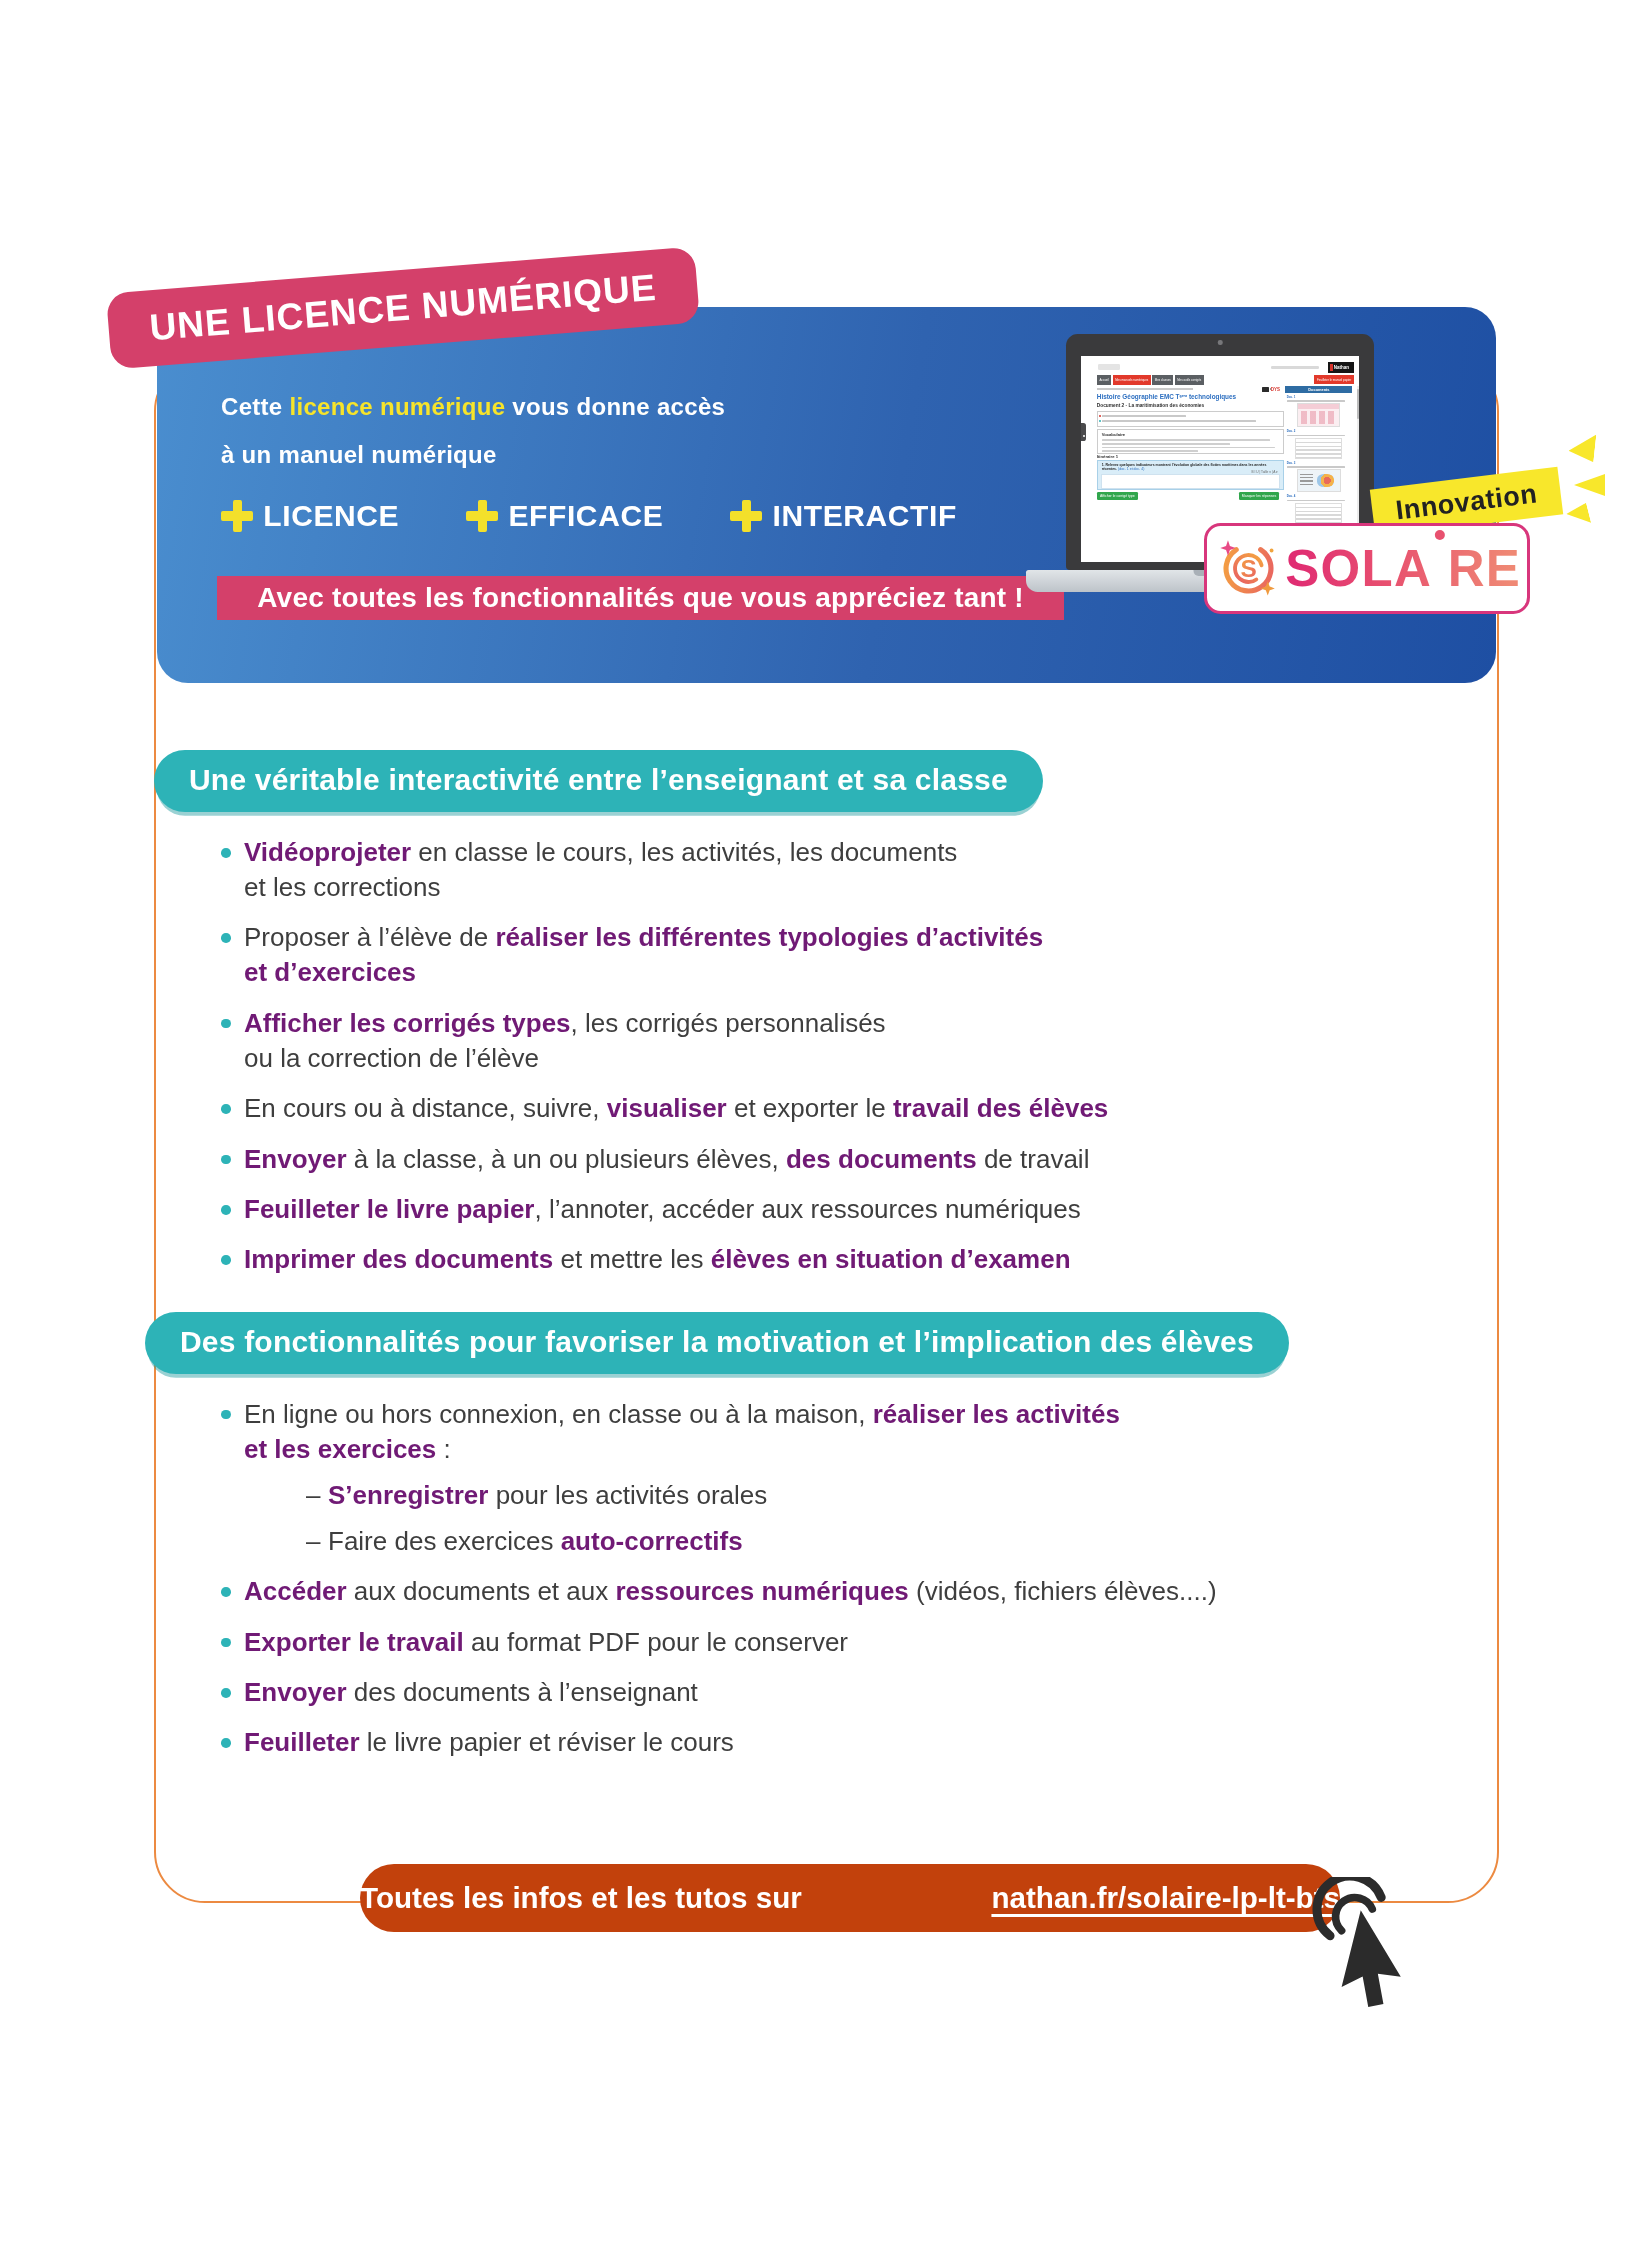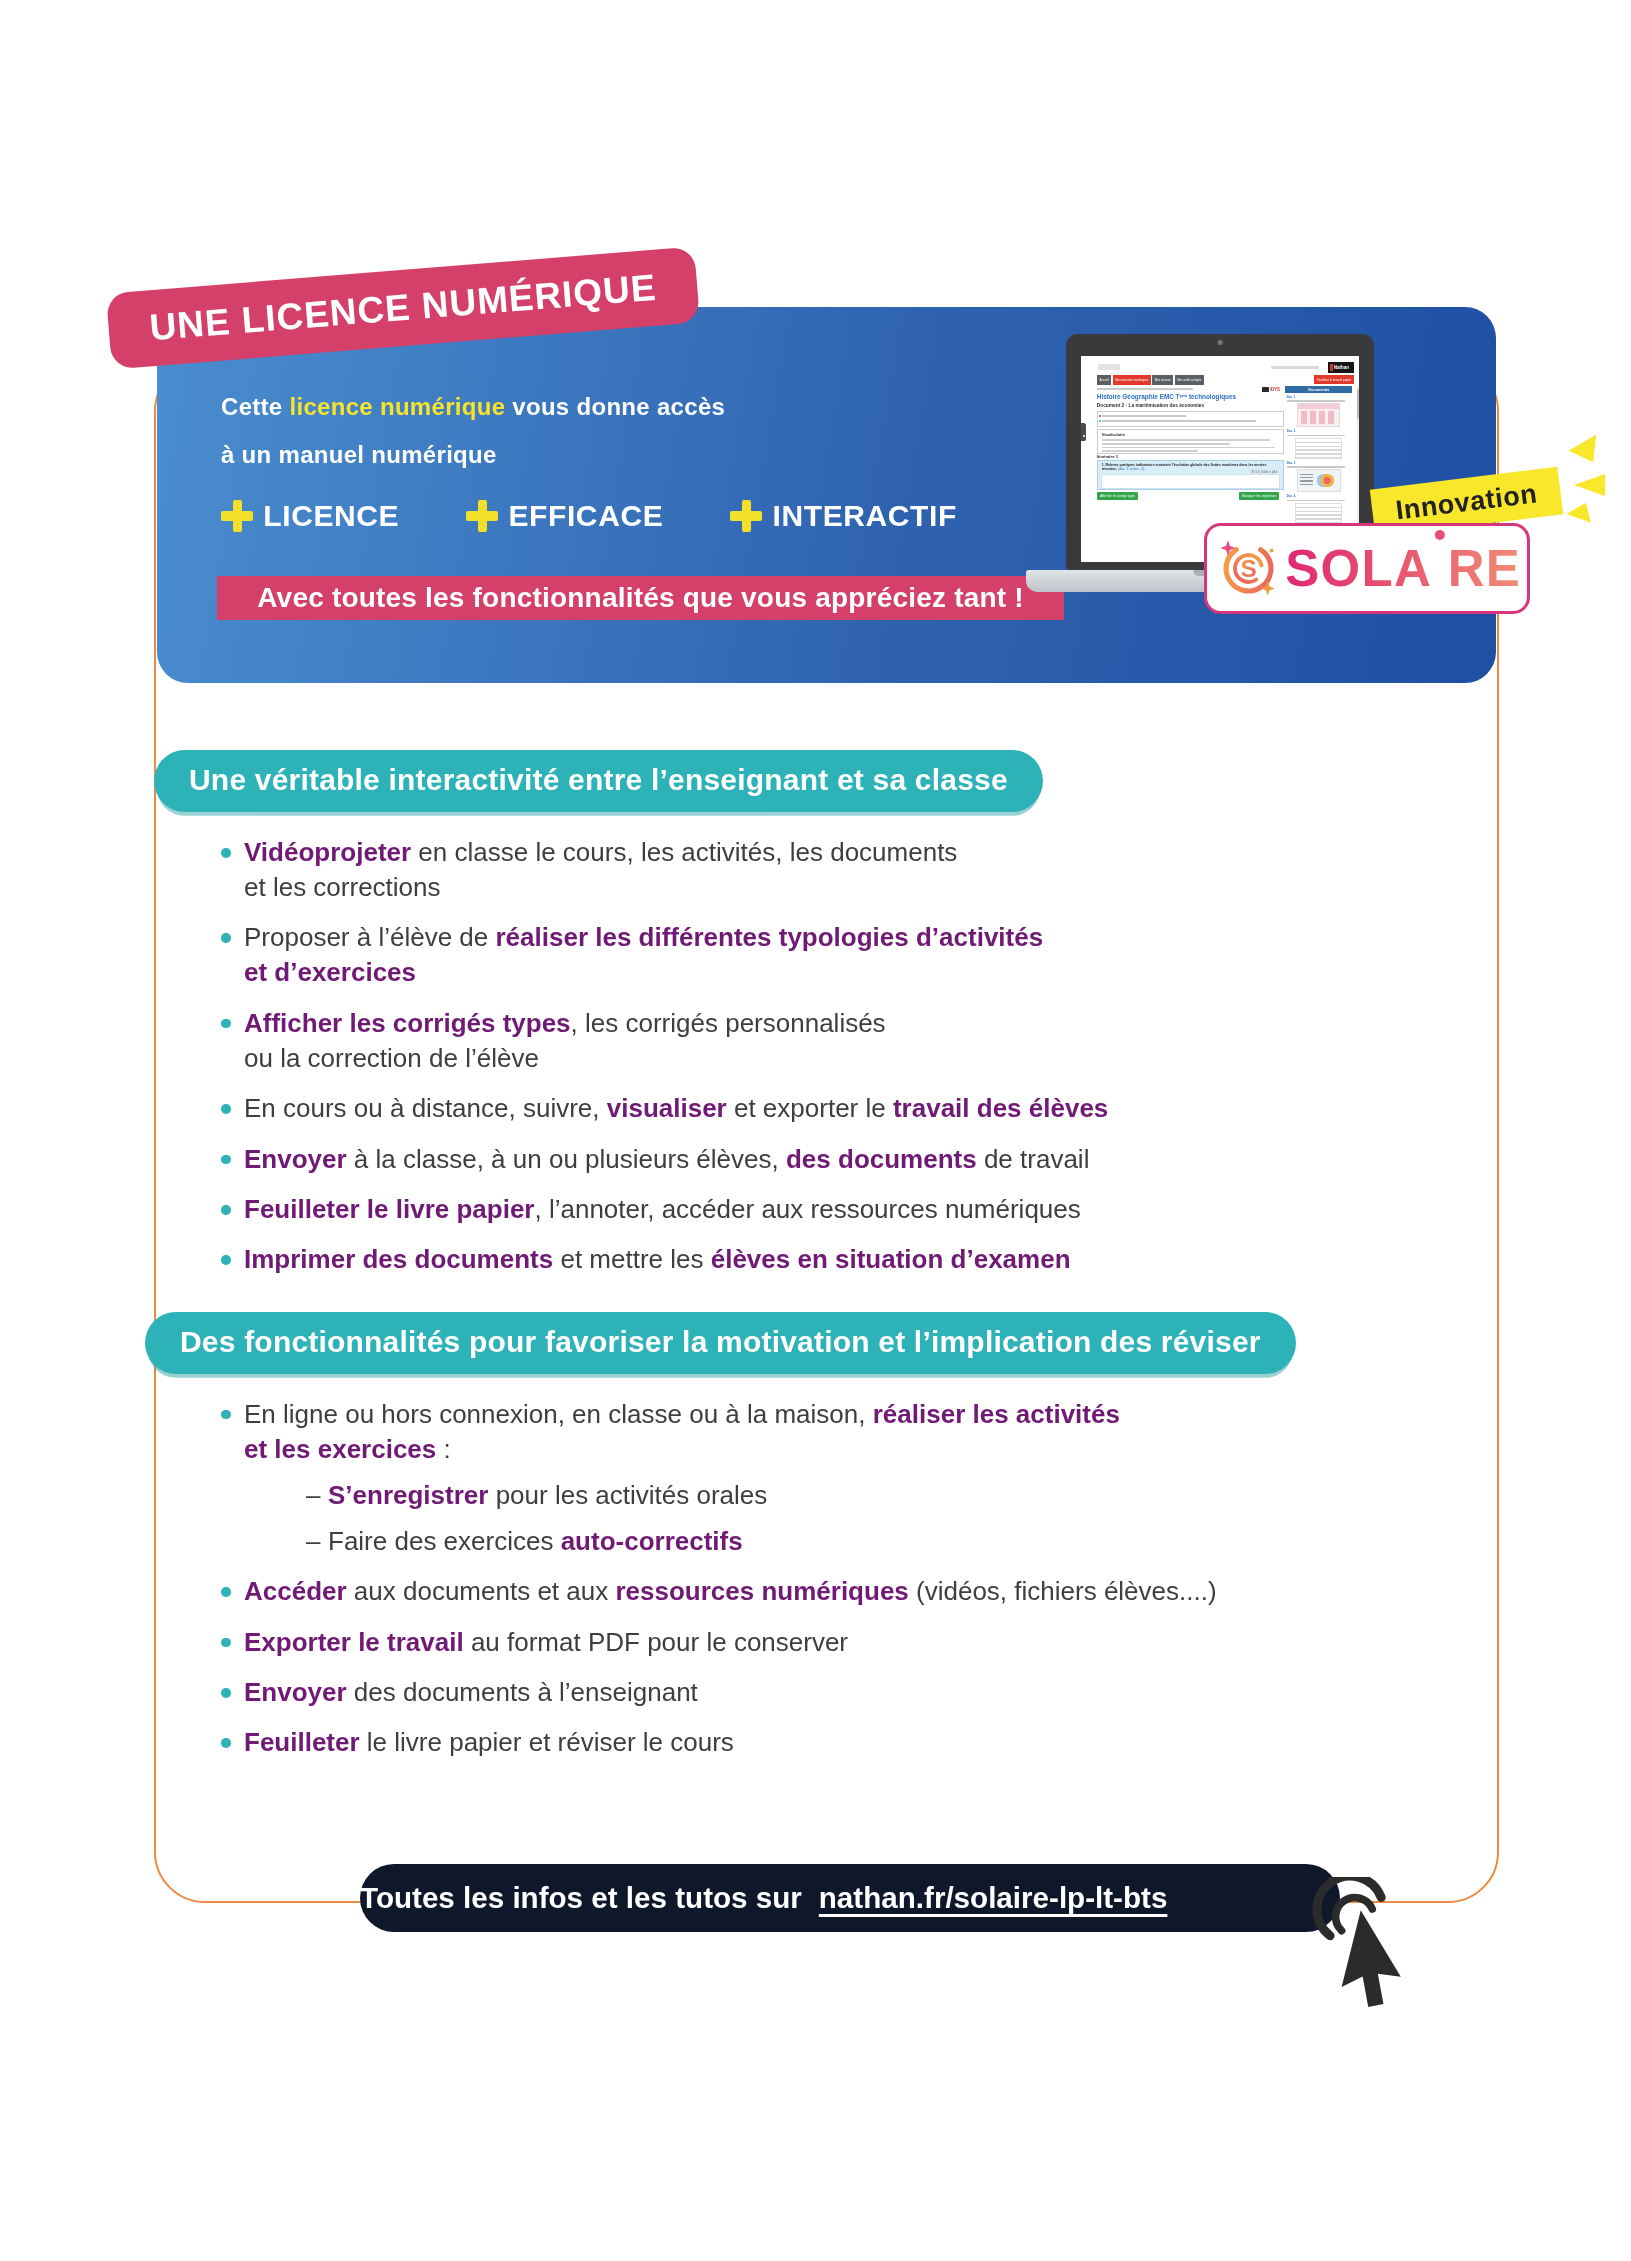--- a/index.html
+++ b/index.html
@@ -143,22 +143,22 @@
   ul.blist{list-style:none;margin:0;padding:0 0 0 90px;}
   ul.blist>li{position:relative;font-size:26px;line-height:35px;color:#3e3e3e;margin-bottom:15.4px;}
   ul.blist>li::before{content:'';position:absolute;left:-23px;top:13px;width:9.6px;height:9.6px;
         border-radius:50%;background:#2db3b7;}
   .blist strong{color:#701a75;}
   ul.sub{list-style:none;margin:11.6px 0 0 0;padding:0 0 0 84px;}
   ul.sub li{position:relative;font-size:26px;line-height:35px;color:#3e3e3e;margin-bottom:10.3px;}
   ul.sub li::before{content:'\2013';position:absolute;left:-22px;top:0;color:#3e3e3e;}
 
   
-  .footer-pill{position:absolute;left:360px;top:1864px;width:980px;height:68px;background:#0f172a;
-               border-radius:35px;z-index:3;display:flex;align-items:center;justify-content:flex-start;
+  .footer-pill{position:absolute;left:360px;top:1864px;width:980px;height:68px;background:#c2410c;
+               border-radius:35px;z-index:3;display:flex;align-items:center;justify-content:space-between;
                color:#ffffff;font-size:29.6px;font-weight:700;}
   .footer-pill .flink{color:#ffffff;text-decoration:underline;text-underline-offset:6.4px;
                text-decoration-thickness:2.6px;margin-left:17px;}
   .cursor-ic{position:absolute;left:1312px;top:1877px;z-index:5;}
 </style>
 </head>
 <body>
 
 <div class="canvas">
 
@@ -279,21 +279,21 @@
   <main class="content" id="sections">
       <section class="section"><div class="pill">Une véritable interactivité entre l’enseignant et sa classe</div><ul class="blist">
           <li><strong>Vidéoprojeter</strong> en classe le cours, les activités, les documents<br>et les corrections</li>
           <li>Proposer à l’élève de <strong>réaliser les différentes typologies d’activités</strong><br><strong>et d’exercices</strong></li>
           <li><strong>Afficher les corrigés types</strong>, les corrigés personnalisés<br>ou la correction de l’élève</li>
           <li>En cours ou à distance, suivre, <strong>visualiser</strong> et exporter le <strong>travail des élèves</strong></li>
           <li><strong>Envoyer</strong> à la classe, à un ou plusieurs élèves, <strong>des documents</strong> de travail</li>
           <li><strong>Feuilleter le livre papier</strong>, l’annoter, accéder aux ressources numériques</li>
           <li><strong>Imprimer des documents</strong> et mettre les <strong>élèves en situation d’examen</strong></li>
         </ul></section>
-      <section class="section"><div class="pill">Des fonctionnalités pour favoriser la motivation et l’implication des réviser</div><ul class="blist">
+      <section class="section"><div class="pill">Des fonctionnalités pour favoriser la motivation et l’implication des élèves</div><ul class="blist">
           <li>En ligne ou hors connexion, en classe ou à la maison, <strong>réaliser les activités</strong><br><strong>et les exercices</strong> :<ul class="sub">
               <li><strong>S’enregistrer</strong> pour les activités orales</li>
               <li>Faire des exercices <strong>auto-correctifs</strong></li>
             </ul></li>
           <li><strong>Accéder</strong> aux documents et aux <strong>ressources numériques</strong> (vidéos, fichiers élèves....)</li>
           <li><strong>Exporter le travail</strong> au format PDF pour le conserver</li>
           <li><strong>Envoyer</strong> des documents à l’enseignant</li>
           <li><strong>Feuilleter</strong> le livre papier et réviser le cours</li>
         </ul></section>
     </main>

